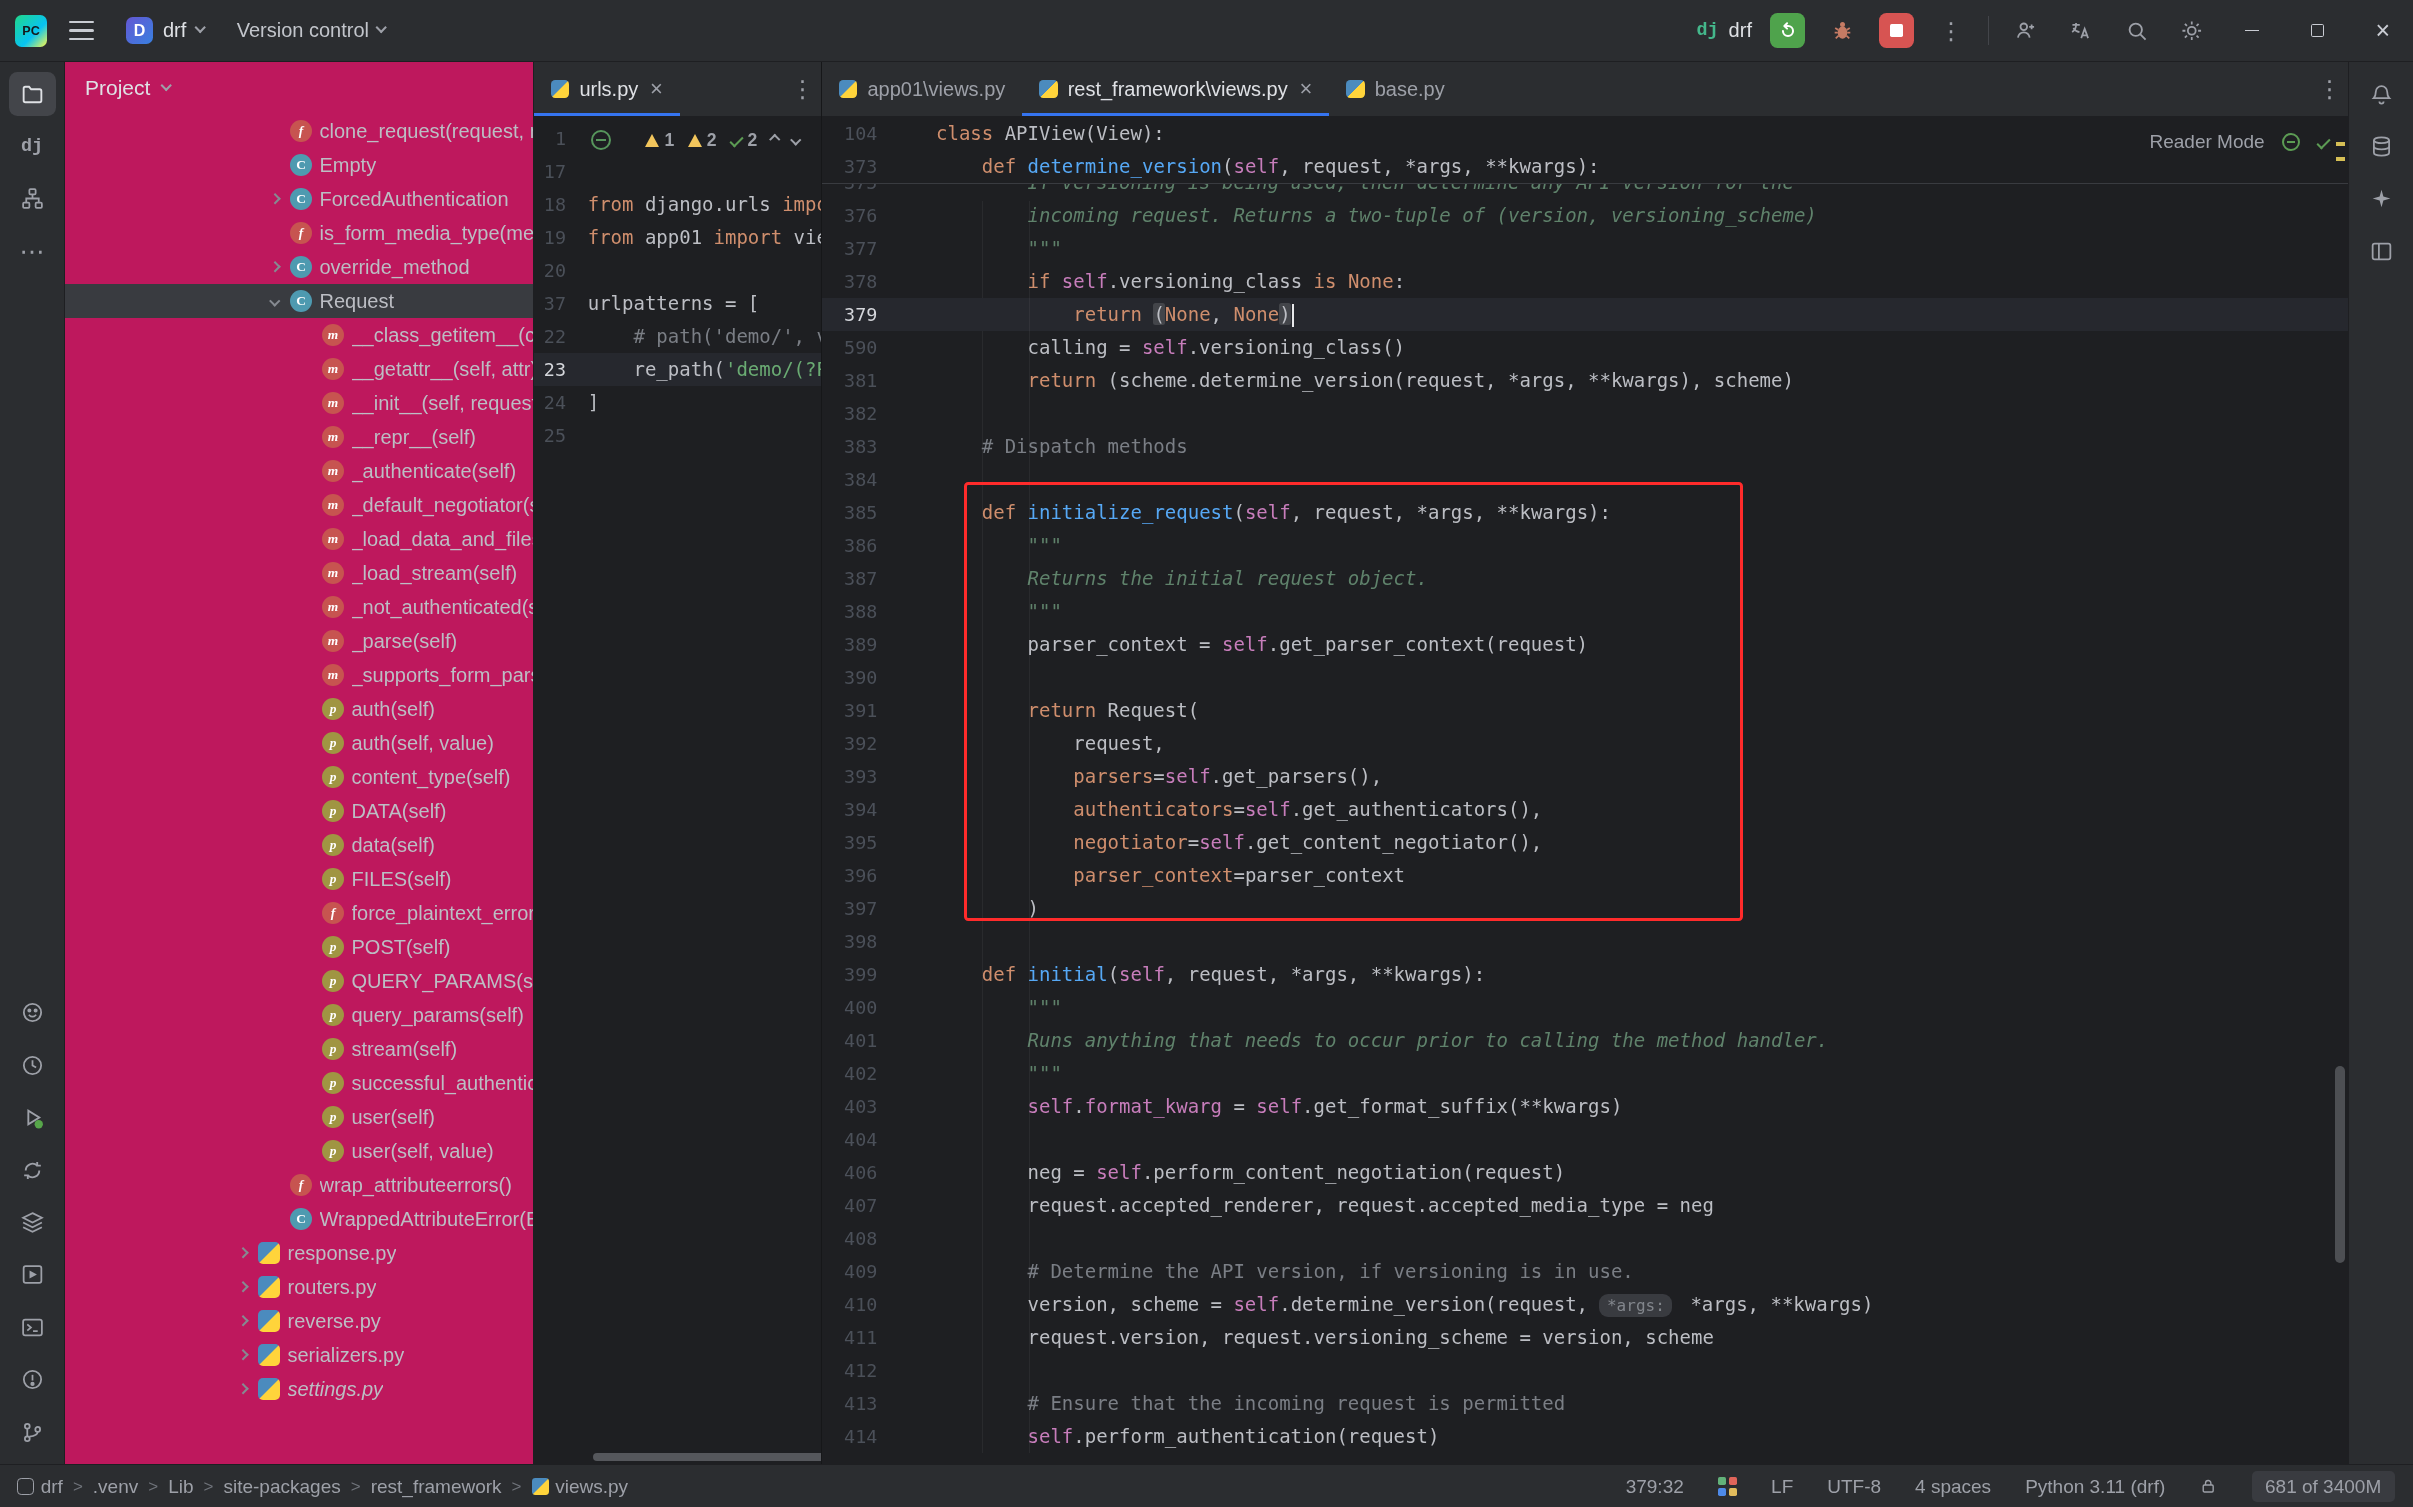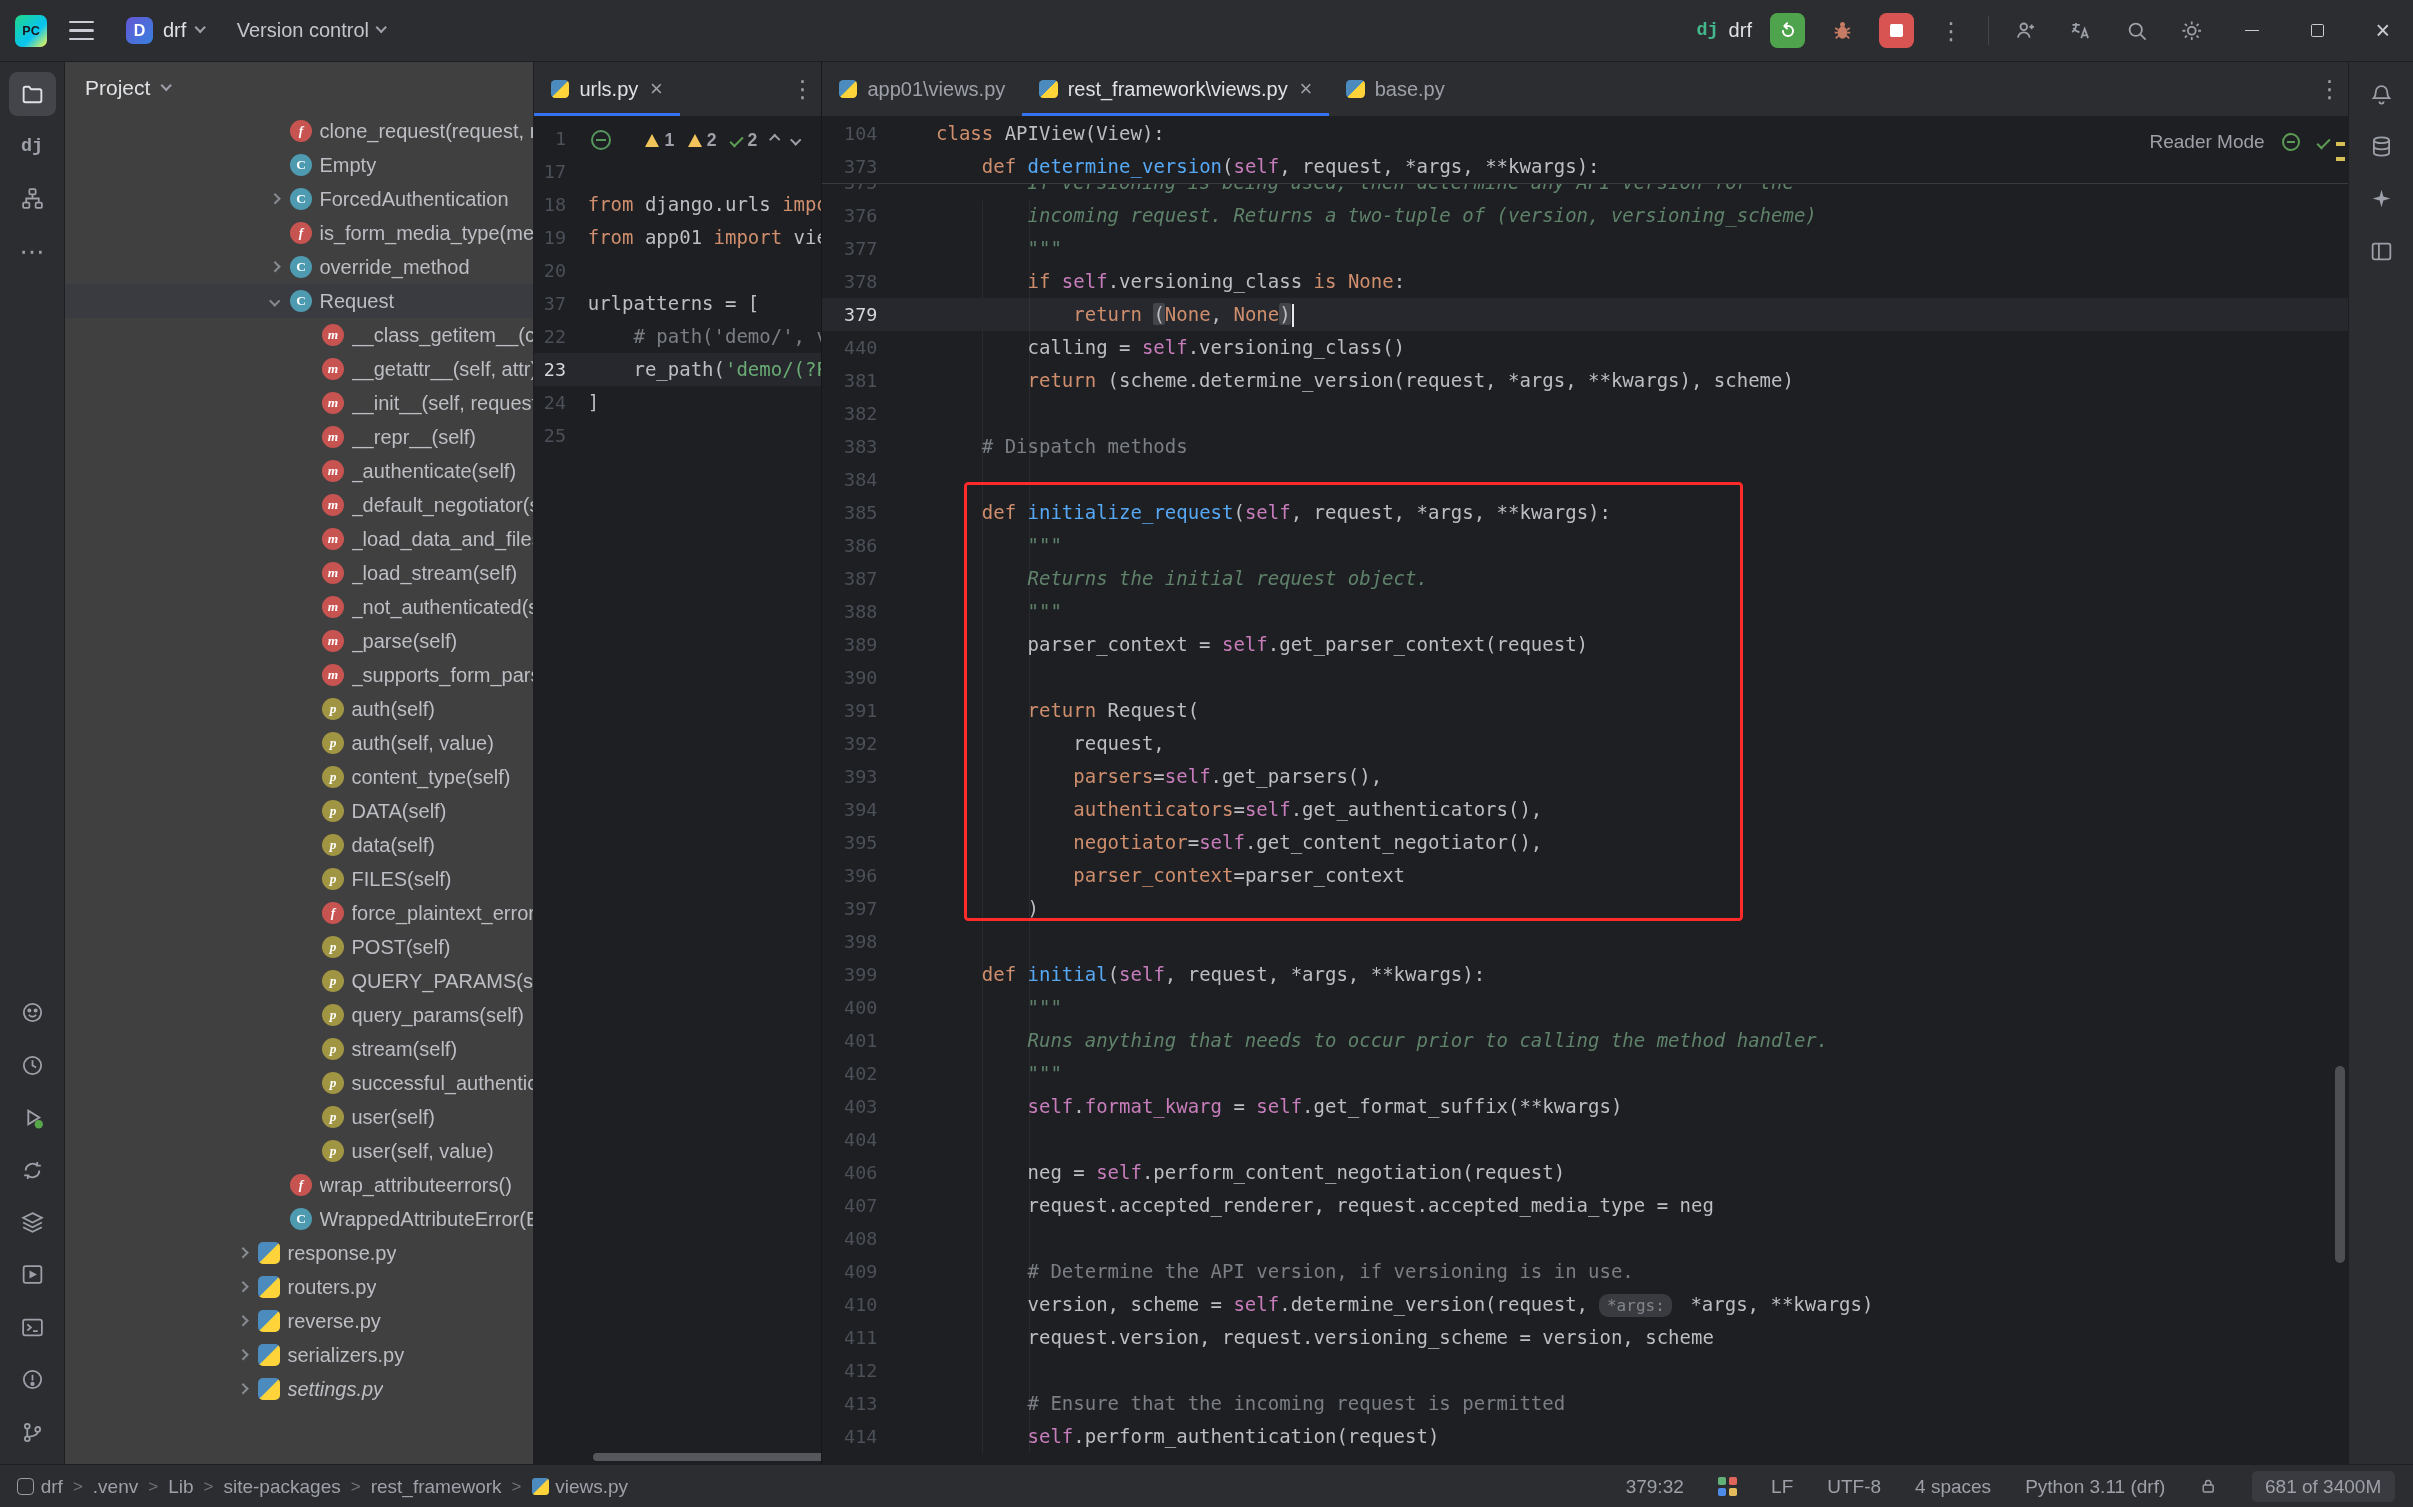--- a/index.html
+++ b/index.html
@@ -36,21 +36,21 @@
   .main{flex:1;display:flex;min-height:0}
   .left-strip,.right-strip{width:65px;background:#2b2d30;flex:none;display:flex;flex-direction:column;align-items:center;padding:10px 0;gap:8.4px}
   .left-strip{border-right:0.8px solid #1e1f22}
   .right-strip{border-left:0.8px solid #1e1f22}
   .strip-btn{width:47px;height:44px;border-radius:8.4px;display:flex;align-items:center;justify-content:center;color:#9da0a8}
   .strip-btn.active{background:#43454a}
   .strip-spacer{flex:1}
   .dj-strip{color:#9da0a8;font-weight:bold;font-size:18.4px;font-family:"Liberation Mono",monospace}
 
   
-  .project-panel{width:469px;background:#404040;border-right:0.8px solid #1e1f22;flex:none;display:flex;flex-direction:column;overflow:hidden}
+  .project-panel{width:469px;background:#be185d;border-right:0.8px solid #1e1f22;flex:none;display:flex;flex-direction:column;overflow:hidden}
   .panel-header{height:52px;flex:none;display:flex;align-items:center;gap:11.7px;padding:0 20px;color:#dfe1e5;font-size:21px}
   .tree{flex:1;overflow:hidden;font-size:20px}
   .tree-row{height:34px;display:flex;align-items:center;white-space:nowrap;overflow:hidden;color:#bcbec4}
   .tree-row.selected{background:#393b40}
   .tw-chev{width:30px;flex:none;display:flex;align-items:center;justify-content:center}
   .tw-chev i{display:block;width:7.5px;height:7.5px;border-right:2.1px solid #868a91;border-bottom:2.1px solid #868a91}
   .tw-chev.collapsed i{transform:rotate(-45deg)}
   .tw-chev.expanded i{transform:rotate(45deg)}
   .tree-icon{width:22px;height:22px;flex:none;margin-right:7.5px;border-radius:50%;display:flex;align-items:center;justify-content:center;font-size:13.4px;font-weight:bold;color:#fff;font-family:"Liberation Serif",serif;font-style:italic}
   .icon-method{background:#c75450}
@@ -583,21 +583,21 @@
           <div class="tab-spacer"></div>
           <div class="kebab">⋮</div>
         </div>
         <div class="editor">
           <div id="right-code">
               <div class="code-row"><span class="ln">375</span><span class="code-text"><span class="tok-doc">        If versioning is being used, then determine any API version for the</span></span></div>
               <div class="code-row"><span class="ln">376</span><span class="code-text"><span class="tok-doc">        incoming request. Returns a two-tuple of (version, versioning_scheme)</span></span></div>
               <div class="code-row"><span class="ln">377</span><span class="code-text"><span class="tok-doc">        """</span></span></div>
               <div class="code-row"><span class="ln">378</span><span class="code-text"><span class="tok-pl">        </span><span class="tok-kw">if</span><span class="tok-pl"> </span><span class="tok-self">self</span><span class="tok-pl">.versioning_class </span><span class="tok-kw">is</span><span class="tok-pl"> </span><span class="tok-kw">None</span><span class="tok-pl">:</span></span></div>
               <div class="code-row current"><span class="ln">379</span><span class="code-text"><span class="tok-pl">            </span><span class="tok-kw">return</span><span class="tok-pl"> </span><span class="tok-pm">(</span><span class="tok-kw">None</span><span class="tok-pl">, </span><span class="tok-kw">None</span><span class="tok-pm">)</span><span class="caret"></span></span></div>
-              <div class="code-row"><span class="ln">440</span><span class="code-text"><span class="tok-pl">        calling = </span><span class="tok-self">self</span><span class="tok-pl">.versioning_class()</span></span></div>
+              <div class="code-row"><span class="ln">590</span><span class="code-text"><span class="tok-pl">        calling = </span><span class="tok-self">self</span><span class="tok-pl">.versioning_class()</span></span></div>
               <div class="code-row"><span class="ln">381</span><span class="code-text"><span class="tok-pl">        </span><span class="tok-kw">return</span><span class="tok-pl"> (scheme.determine_version(request, *args, **kwargs), scheme)</span></span></div>
               <div class="code-row"><span class="ln">382</span><span class="code-text"></span></div>
               <div class="code-row"><span class="ln">383</span><span class="code-text"><span class="tok-cm">    # Dispatch methods</span></span></div>
               <div class="code-row"><span class="ln">384</span><span class="code-text"></span></div>
               <div class="code-row"><span class="ln">385</span><span class="code-text"><span class="tok-pl">    </span><span class="tok-kw">def</span><span class="tok-pl"> </span><span class="tok-fn">initialize_request</span><span class="tok-pl">(</span><span class="tok-self">self</span><span class="tok-pl">, request, *args, **kwargs):</span></span></div>
               <div class="code-row"><span class="ln">386</span><span class="code-text"><span class="tok-doc">        """</span></span></div>
               <div class="code-row"><span class="ln">387</span><span class="code-text"><span class="tok-doc">        Returns the initial request object.</span></span></div>
               <div class="code-row"><span class="ln">388</span><span class="code-text"><span class="tok-doc">        """</span></span></div>
               <div class="code-row"><span class="ln">389</span><span class="code-text"><span class="tok-pl">        parser_context = </span><span class="tok-self">self</span><span class="tok-pl">.get_parser_context(request)</span></span></div>
               <div class="code-row"><span class="ln">390</span><span class="code-text"></span></div>

